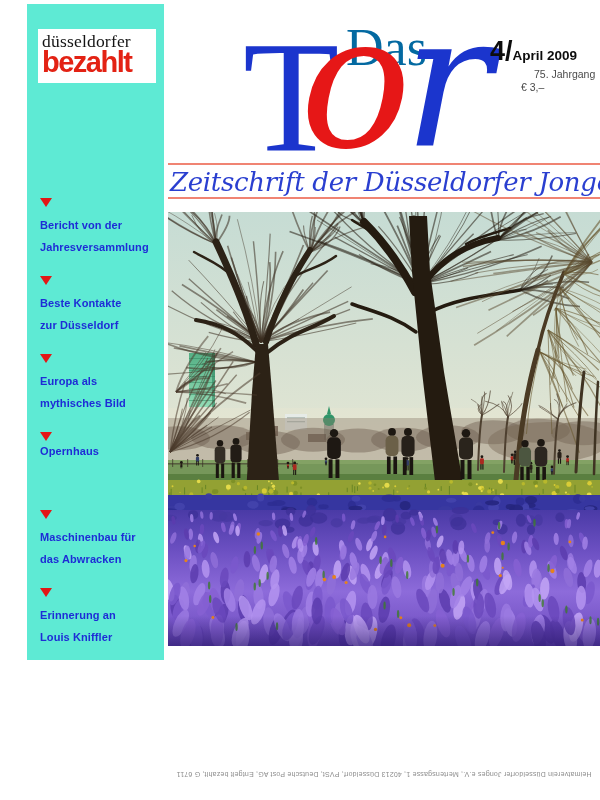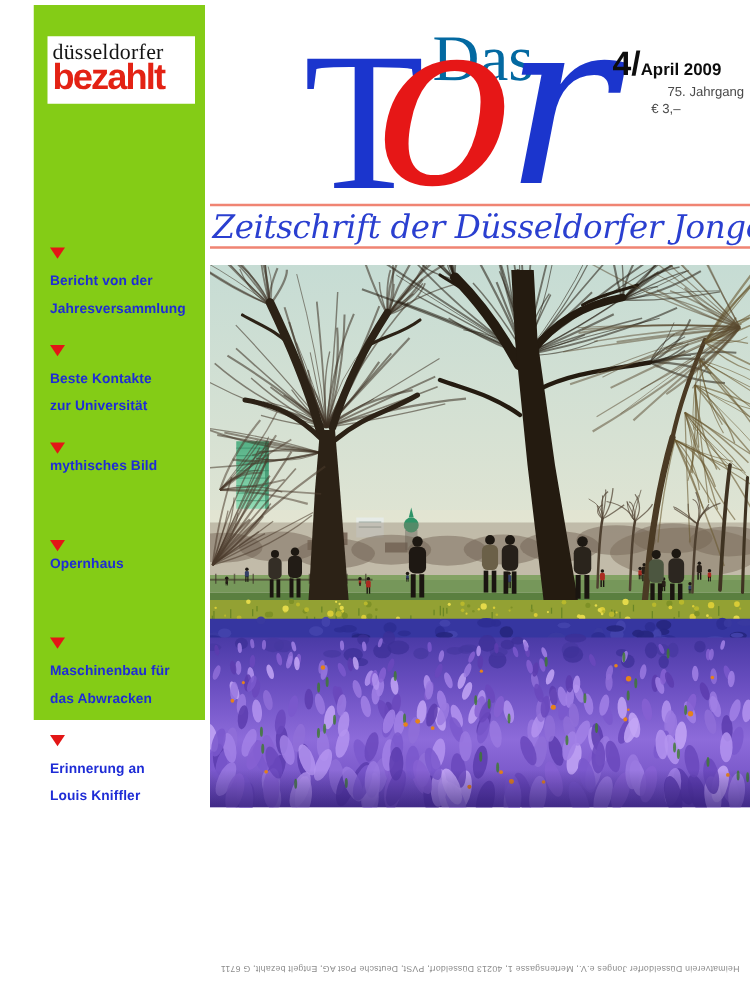--- a/index.html
+++ b/index.html
@@ -2,21 +2,21 @@
 <html><head>
 <meta charset="utf-8">
 <title>Das Tor</title>
 <style>
   html,body{margin:0;padding:0;}
   body{width:600px;height:800px;background:#ffffff;position:relative;overflow:hidden;
        font-family:"Liberation Sans",sans-serif;}
   .abs{position:absolute;}
 
   
-  .panel{left:27px;top:4px;width:137px;height:572px;background:#84cc16;text-decoration:underline;}
+  .panel{left:27px;top:4px;width:137px;height:656px;background:#5eead4;text-decoration:underline;}
   .logo{left:11px;top:25px;width:118px;height:54px;background:#ffffff;padding:2px 0 0 4px;box-sizing:border-box;}
   .logo1{font-family:"Liberation Serif",serif;font-size:17.5px;color:#141414;letter-spacing:.2px;line-height:20px;}
   .logo2{font-family:"Liberation Sans",sans-serif;font-weight:bold;font-size:29px;color:#e32214;
          letter-spacing:-1.5px;line-height:26px;margin-top:-2px;}
   .toc-item{left:13px;width:122px;}
   .tri{width:0;height:0;border-left:6px solid transparent;border-right:6px solid transparent;
        border-top:9px solid #e31616;}
   .toc-line{font-weight:bold;font-size:11px;color:#1e2cd6;line-height:21.5px;letter-spacing:.1px;}
   .toc-line.first{margin-top:8px;}
 
@@ -54,24 +54,25 @@
   </div>
   <nav>
     <div class="abs toc-item" style="top:194px">
       <div class="tri"></div>
       <div class="toc-line first">Bericht von der</div>
       <div class="toc-line">Jahresversammlung</div>
     </div>
     <div class="abs toc-item" style="top:272px">
       <div class="tri"></div>
       <div class="toc-line first">Beste Kontakte</div>
-      <div class="toc-line">zur Universität</div>
+      <div class="toc-line">zur Düsseldorf</div>
     </div>
     <div class="abs toc-item" style="top:350px">
       <div class="tri"></div>
+      <div class="toc-line first">Europa als</div>
       <div class="toc-line">mythisches Bild</div>
     </div>
     <div class="abs toc-item" style="top:428px">
       <div class="tri"></div>
       <div class="toc-line">Opernhaus</div>
     </div>
     <div class="abs toc-item" style="top:506px">
       <div class="tri"></div>
       <div class="toc-line first">Maschinenbau für</div>
       <div class="toc-line">das Abwracken</div>

